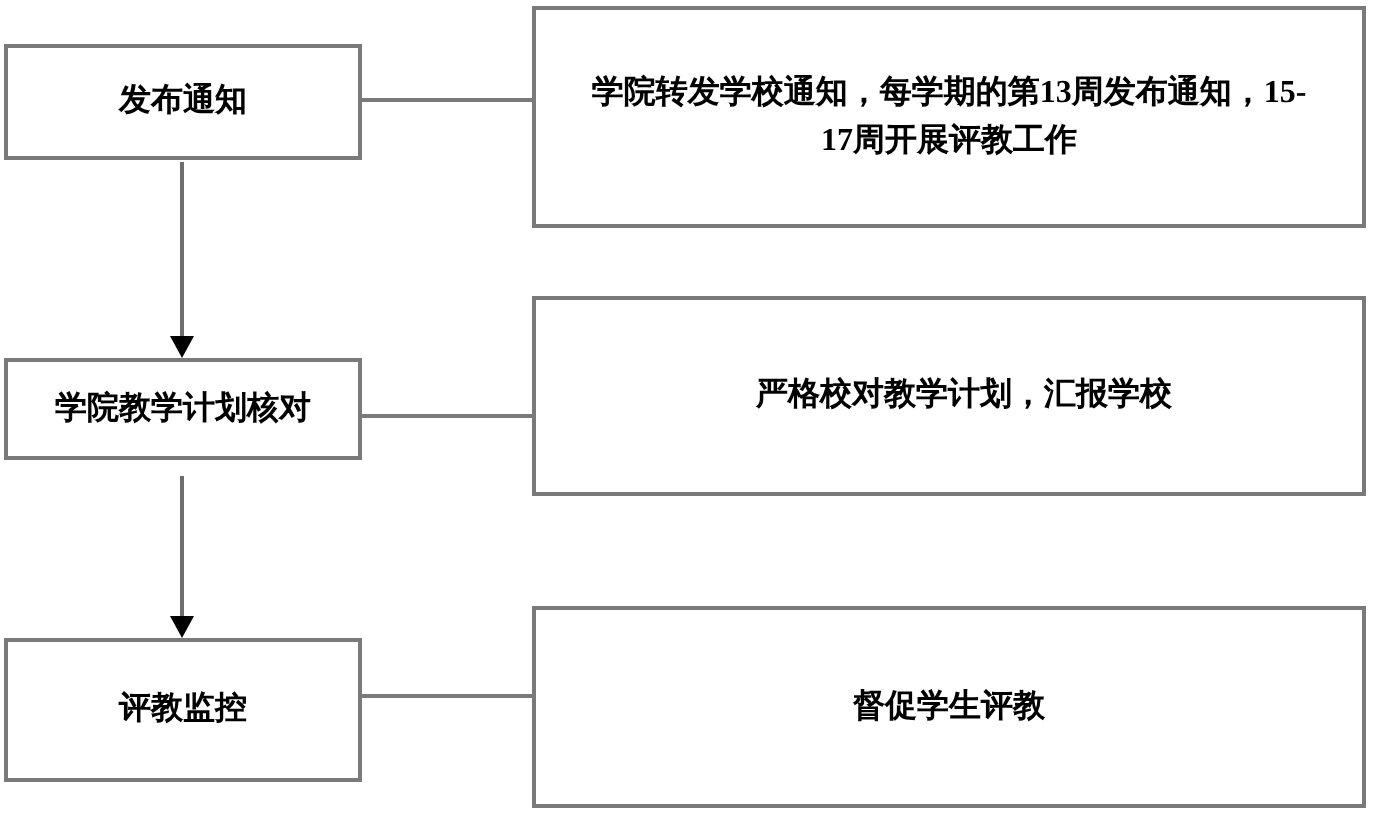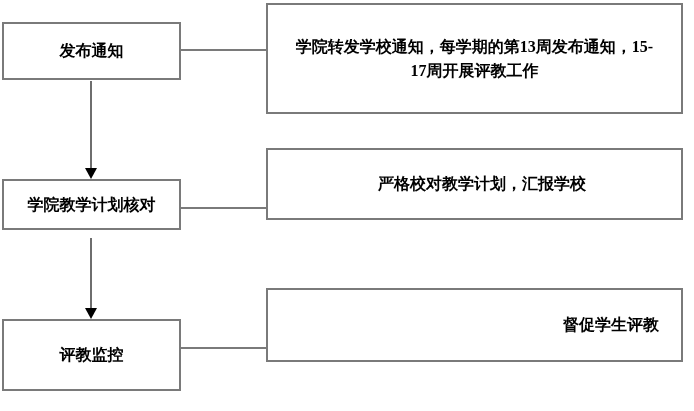--- a/index.html
+++ b/index.html
@@ -30,22 +30,22 @@
     line-height: 24px;
   }
   .node.step   { left: 2px;   width: 179px; height: 58px; }
   .node.detail { left: 266px; width: 417px; padding: 0 22px; }
 
   #step-1 { top: 22px; }
   #step-2 { top: 179px; height: 51px; text-align: right; }
   #step-3 { top: 319px; height: 72px; }
 
   #detail-1 { top: 3px;   height: 111px;  }
-  #detail-2 { top: 148px; height: 72px; padding-left: 37px; }
-  #detail-3 { top: 288px; height: 74px; justify-content: flex-end; }
+  #detail-2 { top: 148px; height: 100px; padding-left: 37px; }
+  #detail-3 { top: 303px; height: 101px; }
 
   .hline {
     position: absolute;
     height: 2px;
     background: #7a7a7a;
   }
   .vline {
     position: absolute;
     width: 2px;
     background: #6e6e6e;

